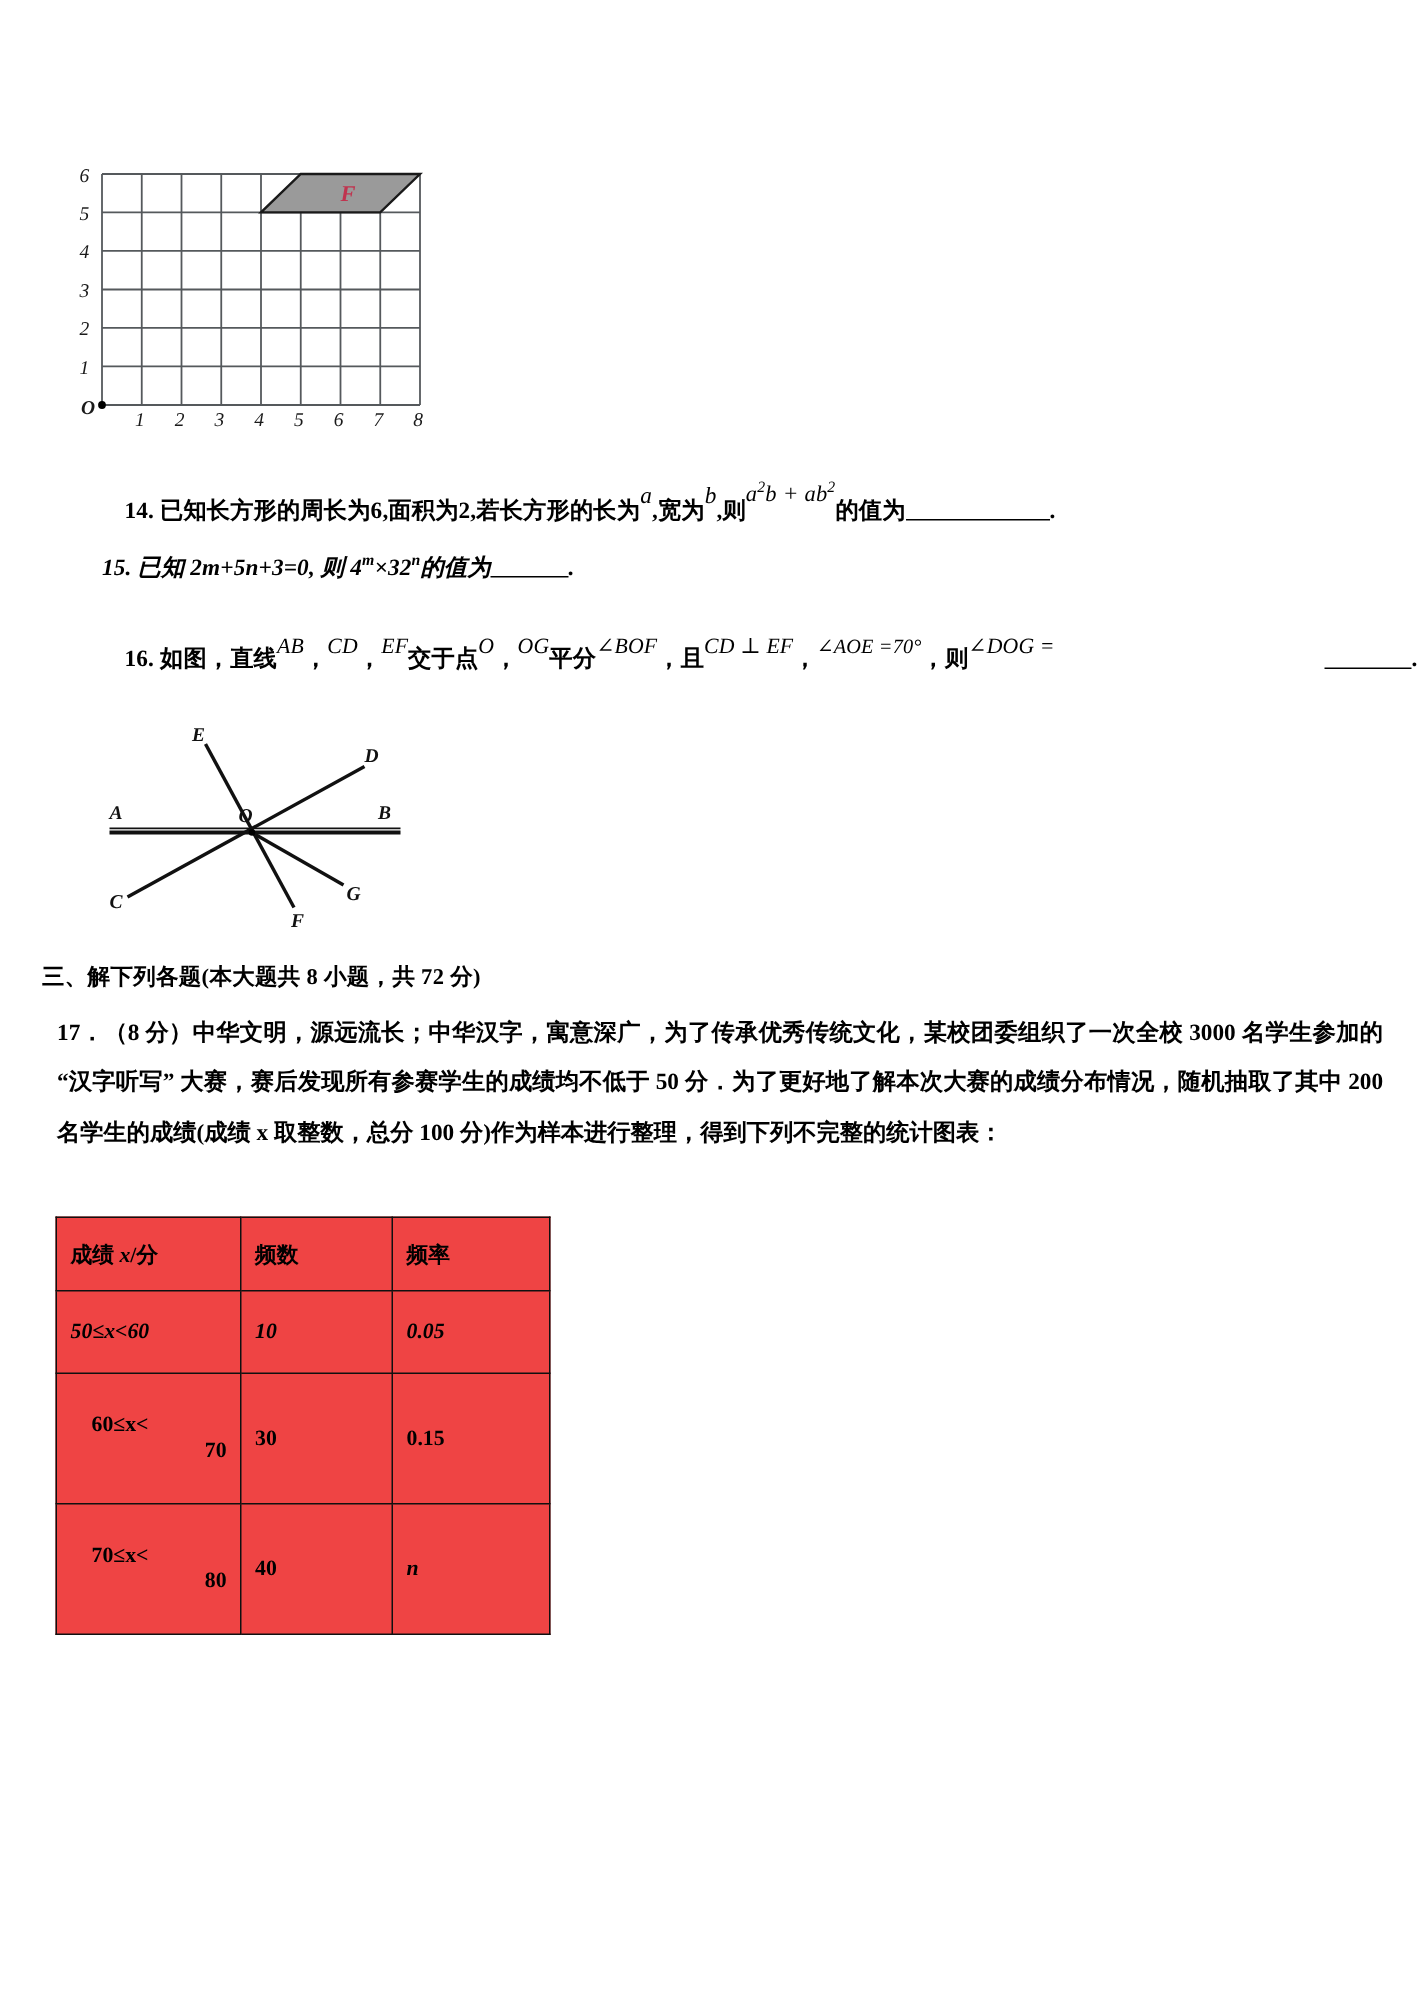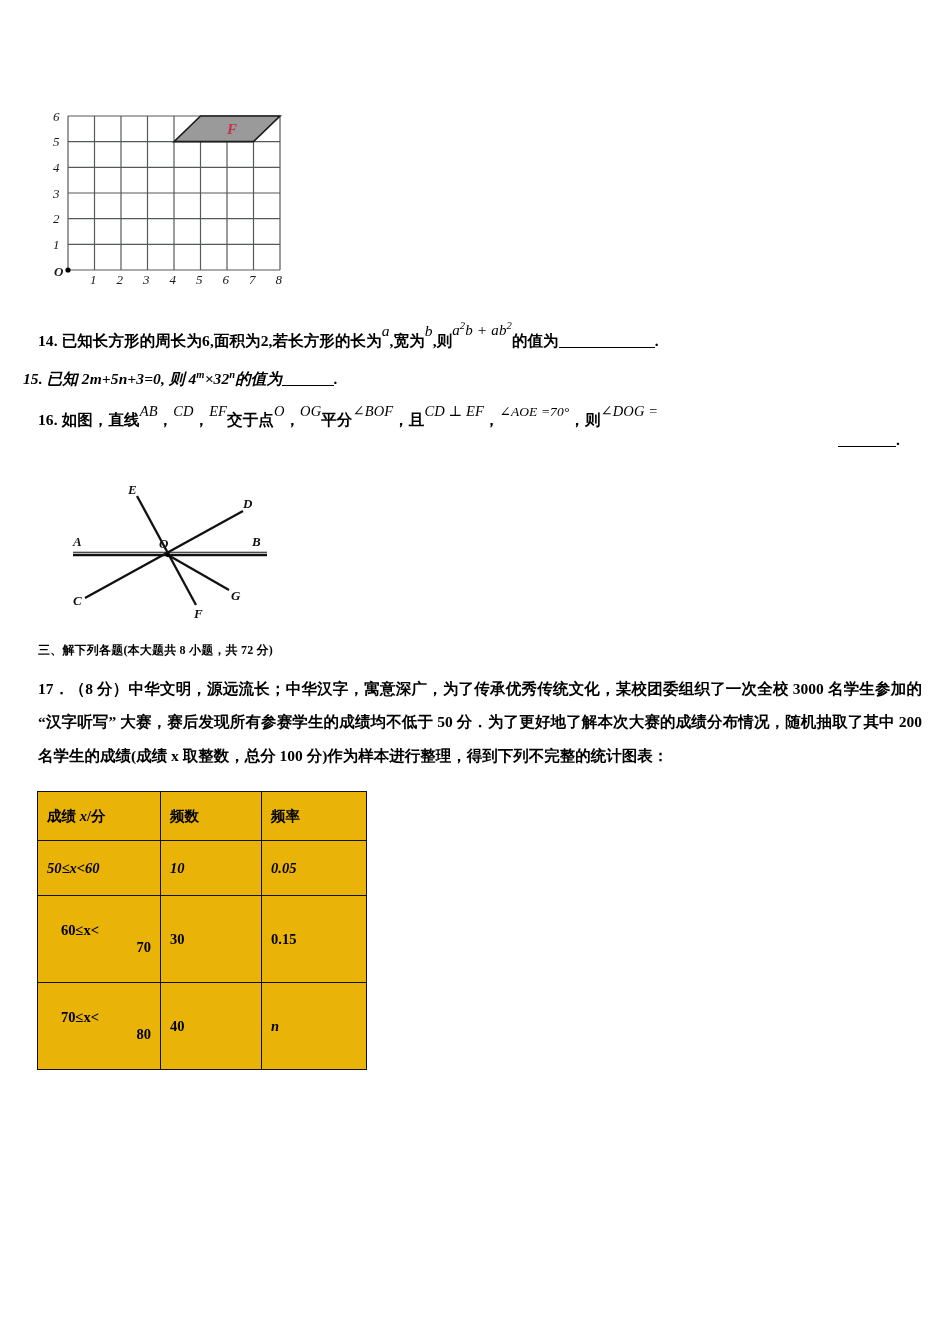--- a/index.html
+++ b/index.html
@@ -34,20 +34,21 @@
   .grid-figure svg { display: block; }
 
   
   .q {
     position: absolute;
     font-size: 15.5px;
     font-weight: bold;
     line-height: 1.5;
     letter-spacing: 0.1px;
     white-space: nowrap;
+    margin-left: 45px;
   }
   .q .num { font-weight: bold; }
 
   
   .mi {
     font-family: "Liberation Serif", "DejaVu Serif", serif;
     font-style: italic;
     font-weight: normal;
     font-size: 15px;
   }
@@ -95,46 +96,46 @@
     left: 55px;
     top: 470px;
     width: 250px;
     height: 150px;
   }
   .lines-figure svg { display: block; }
 
   
   .section-head {
     position: absolute;
-    left: 38px;
+    left: 28px;
     top: 642px;
-    font-size: 12px;
+    font-size: 15px;
     font-weight: bold;
     letter-spacing: 0.2px;
   }
   .q17 {
     position: absolute;
     left: 38px;
     top: 672px;
     width: 884px;
     font-size: 15.5px;
     font-weight: bold;
     line-height: 2.15;
     text-align: justify;
   }
 
   
   .stats-table {
     position: absolute;
     left: 37px;
-    top: 791px;
+    top: 811px;
     border-collapse: collapse;
     font-size: 14.5px;
     font-weight: bold;
-    background: #eab308;
+    background: #ef4444;
   }
   .stats-table td, .stats-table th {
     border: 1.4px solid #101010;
     padding: 7px 9px;
     text-align: left;
     vertical-align: middle;
     font-weight: bold;
     font-size: 14.5px;
   }
   .stats-table .col-range { width: 104px; }
@@ -208,21 +209,21 @@
   </div>
 
   <div class="q" style="left:23px; top:367px;font-style:italic;">
     <span class="num">15.</span>
     <span>已知</span>
     <span>2m+5n+3=0,</span>
     <span>则</span>
     <span><span>4</span><sup>m</sup><span>×</span><span>32</span><sup>n</sup></span><span>的值为</span><span class="blank-short"></span><span>.</span>
   </div>
 
-  <div class="q" style="left:38px; top:401px;">
+  <div class="q" style="left:38px; top:421px;">
     <span class="num">16.</span>
     <span>如图，直线</span><span class="sup-raise-sm">AB</span><span>，</span><span class="sup-raise-sm">CD</span><span>，</span><span class="sup-raise-sm">EF</span><span>交于点</span><span class="sup-raise-sm">O</span><span>，</span><span class="sup-raise-sm">OG</span><span>平分</span><span class="sup-raise-sm">∠BOF</span><span>，</span><span>且</span><span class="sup-raise-sm">CD ⊥ EF</span><span>，</span><span class="sup-raise-sm" style="font-size:13.5px;">∠AOE =70°</span><span>，</span><span>则</span><span class="sup-raise-sm">∠DOG =</span>
   </div>
   <div class="q" style="left:838px; top:428px;">
     <span class="blank-mid"></span><span>.</span>
   </div>
 
   <div class="lines-figure">
     <svg width="250" height="150" viewBox="0 0 250 150">
 

